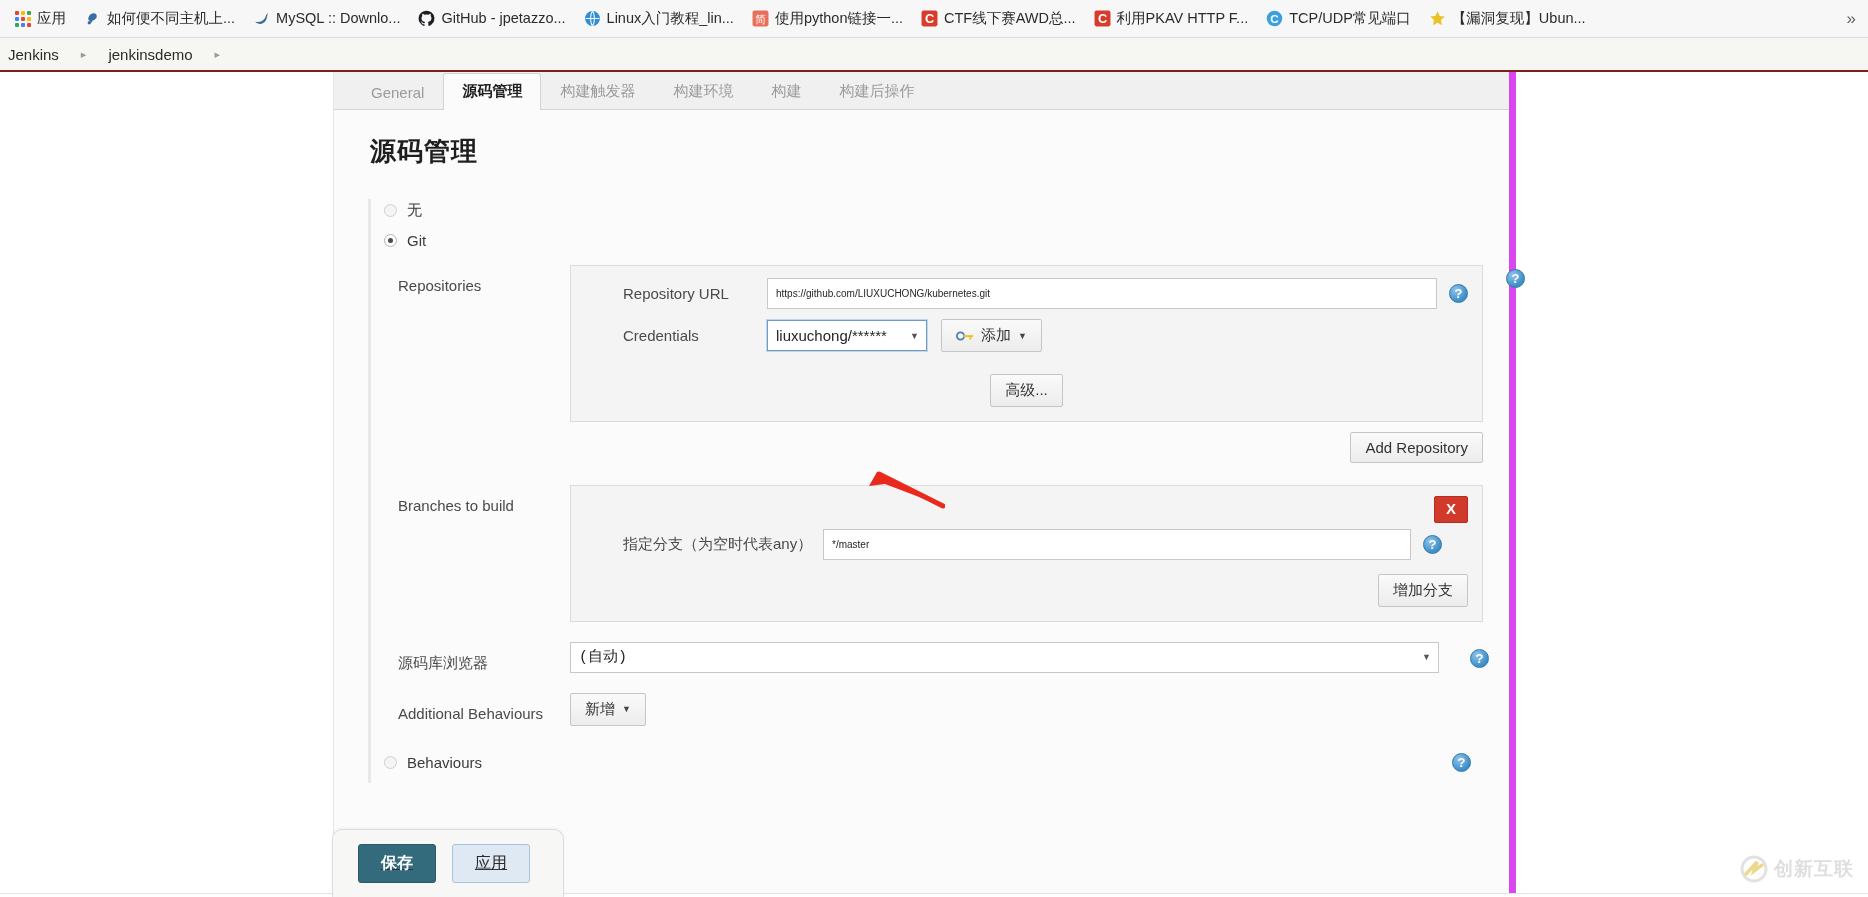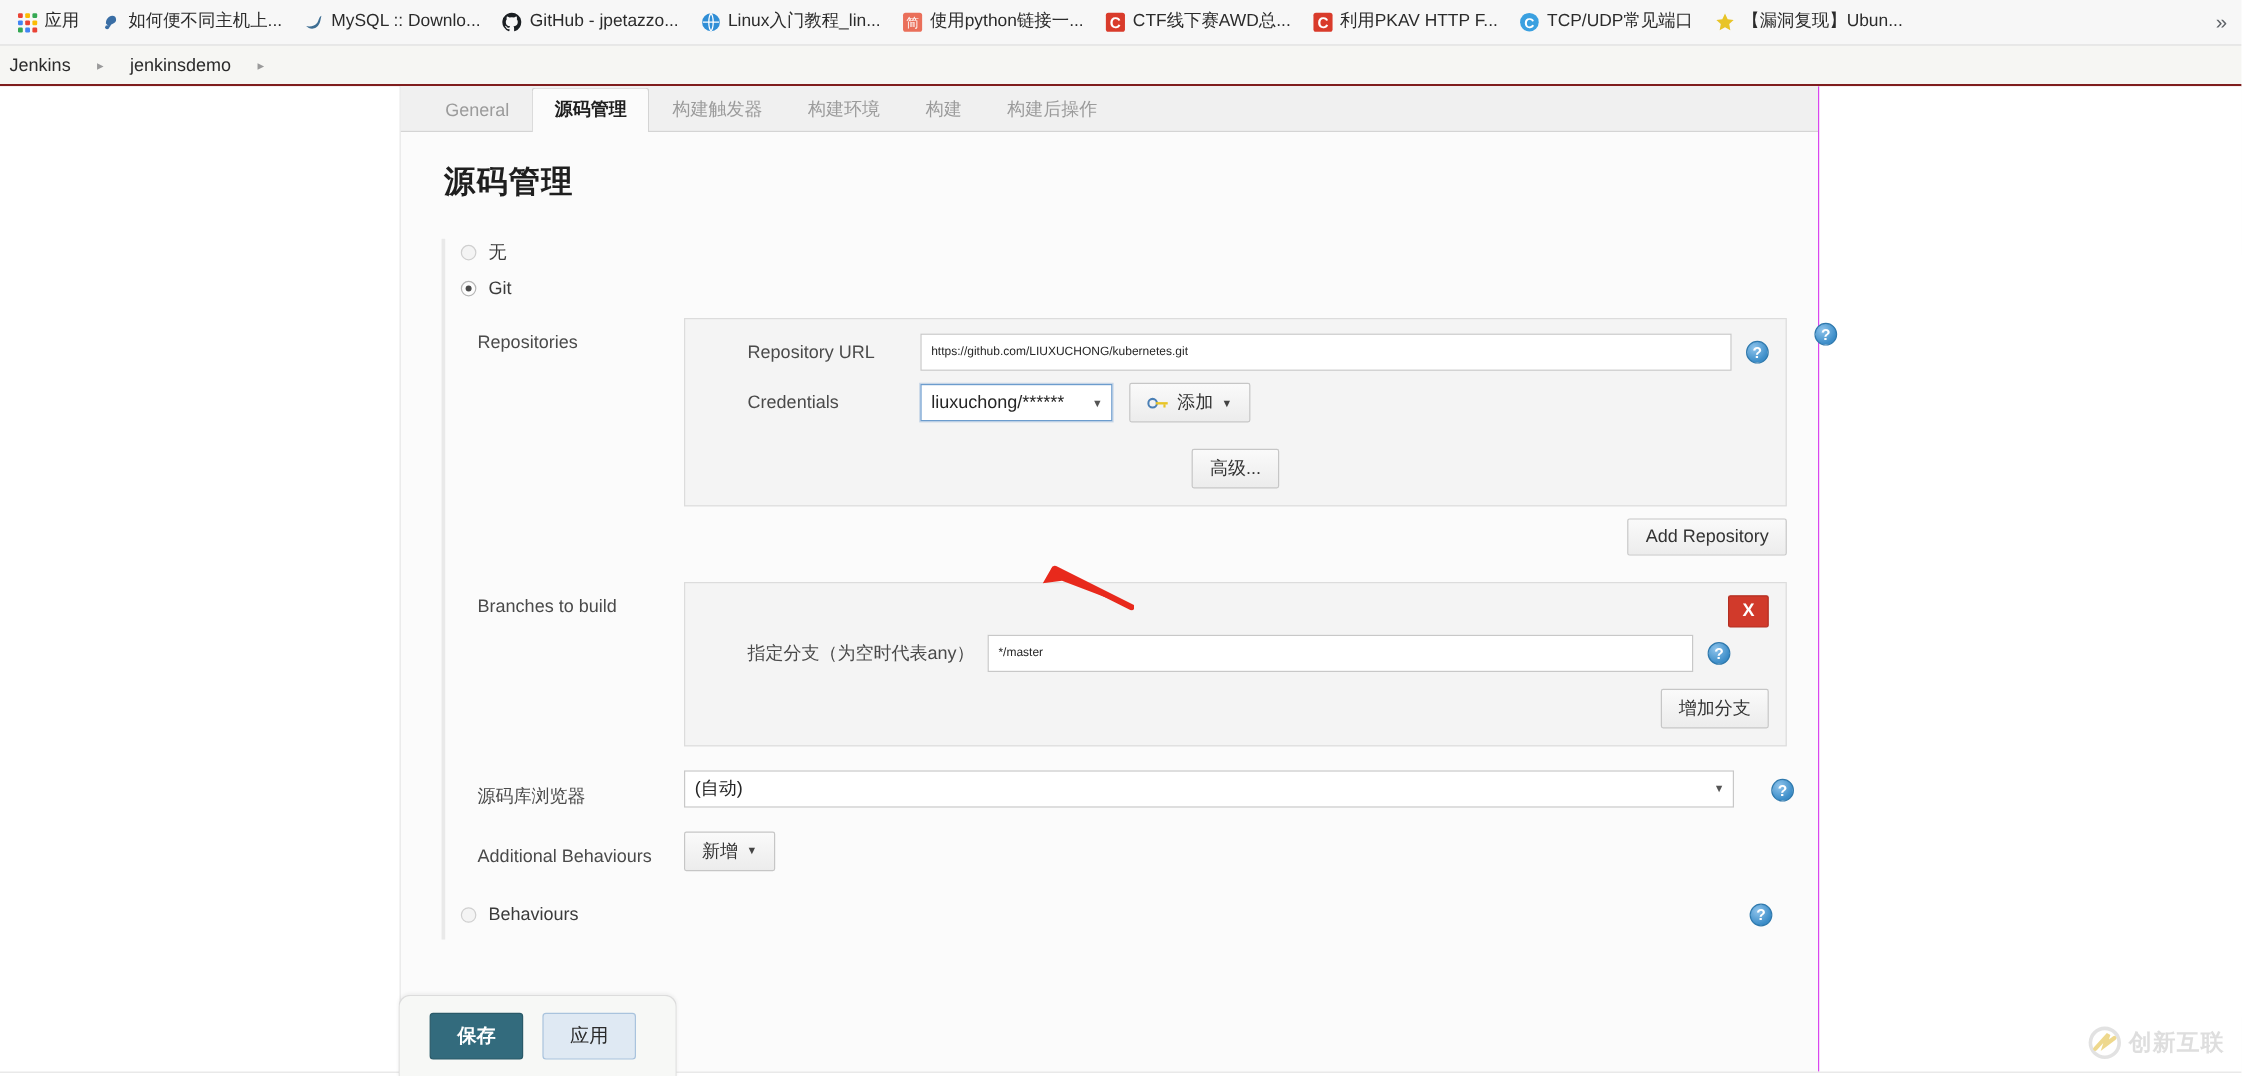--- a/index.html
+++ b/index.html
@@ -72,21 +72,21 @@
     position:absolute; left:0; top:0; width:333px; height:100%;
     background:#ffffff;
   }
   .main-panel {
     position:absolute;
     left:333px; top:0;
     width: 1183px;
     height:100%;
     background:#fbfbfb;
     border-left:1px solid #e6e6e6;
-    border-right:1px solid #d946ef;
+    border-right:7px solid #d946ef;
   }
   .right-gutter {
     position:absolute; left:1516px; top:0; right:0; height:100%;
     background:#ffffff;
   }
 
   
   .tabbar {
     height: 38px;
     background:#f0f0f0;
@@ -201,21 +201,21 @@
     border:1px solid #c8c8c8;
     background:#ffffff;
     -webkit-appearance:none; appearance:none;
     outline:none;
   }
   .cred-select {
     width: 160px;
     border:1px solid #6c9ccd;
     box-shadow: 0 0 0 1px rgba(108,156,205,.35);
   }
-  .browser-select { width:100%; }
+  .browser-select { width:100%;font-family:Liberation Mono, monospace; }
   .sel-arrow {
     position:absolute; right:8px; top:50%; transform:translateY(-50%);
     pointer-events:none; font-size:9px; color:#555;
   }
 
   
   .btn {
     font-family:"Liberation Sans","DejaVu Sans",sans-serif;
     font-size:15px;
     color:#333;
@@ -261,20 +261,21 @@
     width: 232px;
     height: 68px;
     background: #f7f8f6;
     border:1px solid #dcdcdc;
     border-bottom:none;
     border-radius: 10px 10px 0 0;
     box-shadow: 0 -1px 3px rgba(0,0,0,.05);
     display:flex; align-items:center; gap:16px;
     padding-left: 25px;
     z-index: 30;
+    text-decoration: underline;
   }
   .btn-save {
     background:#336b7d;
     border:1px solid #2a5a69;
     color:#ffffff;
     font-weight:bold;
     font-size:16px;
     padding: 8px 22px;
     border-radius:3px;
     cursor:pointer;

